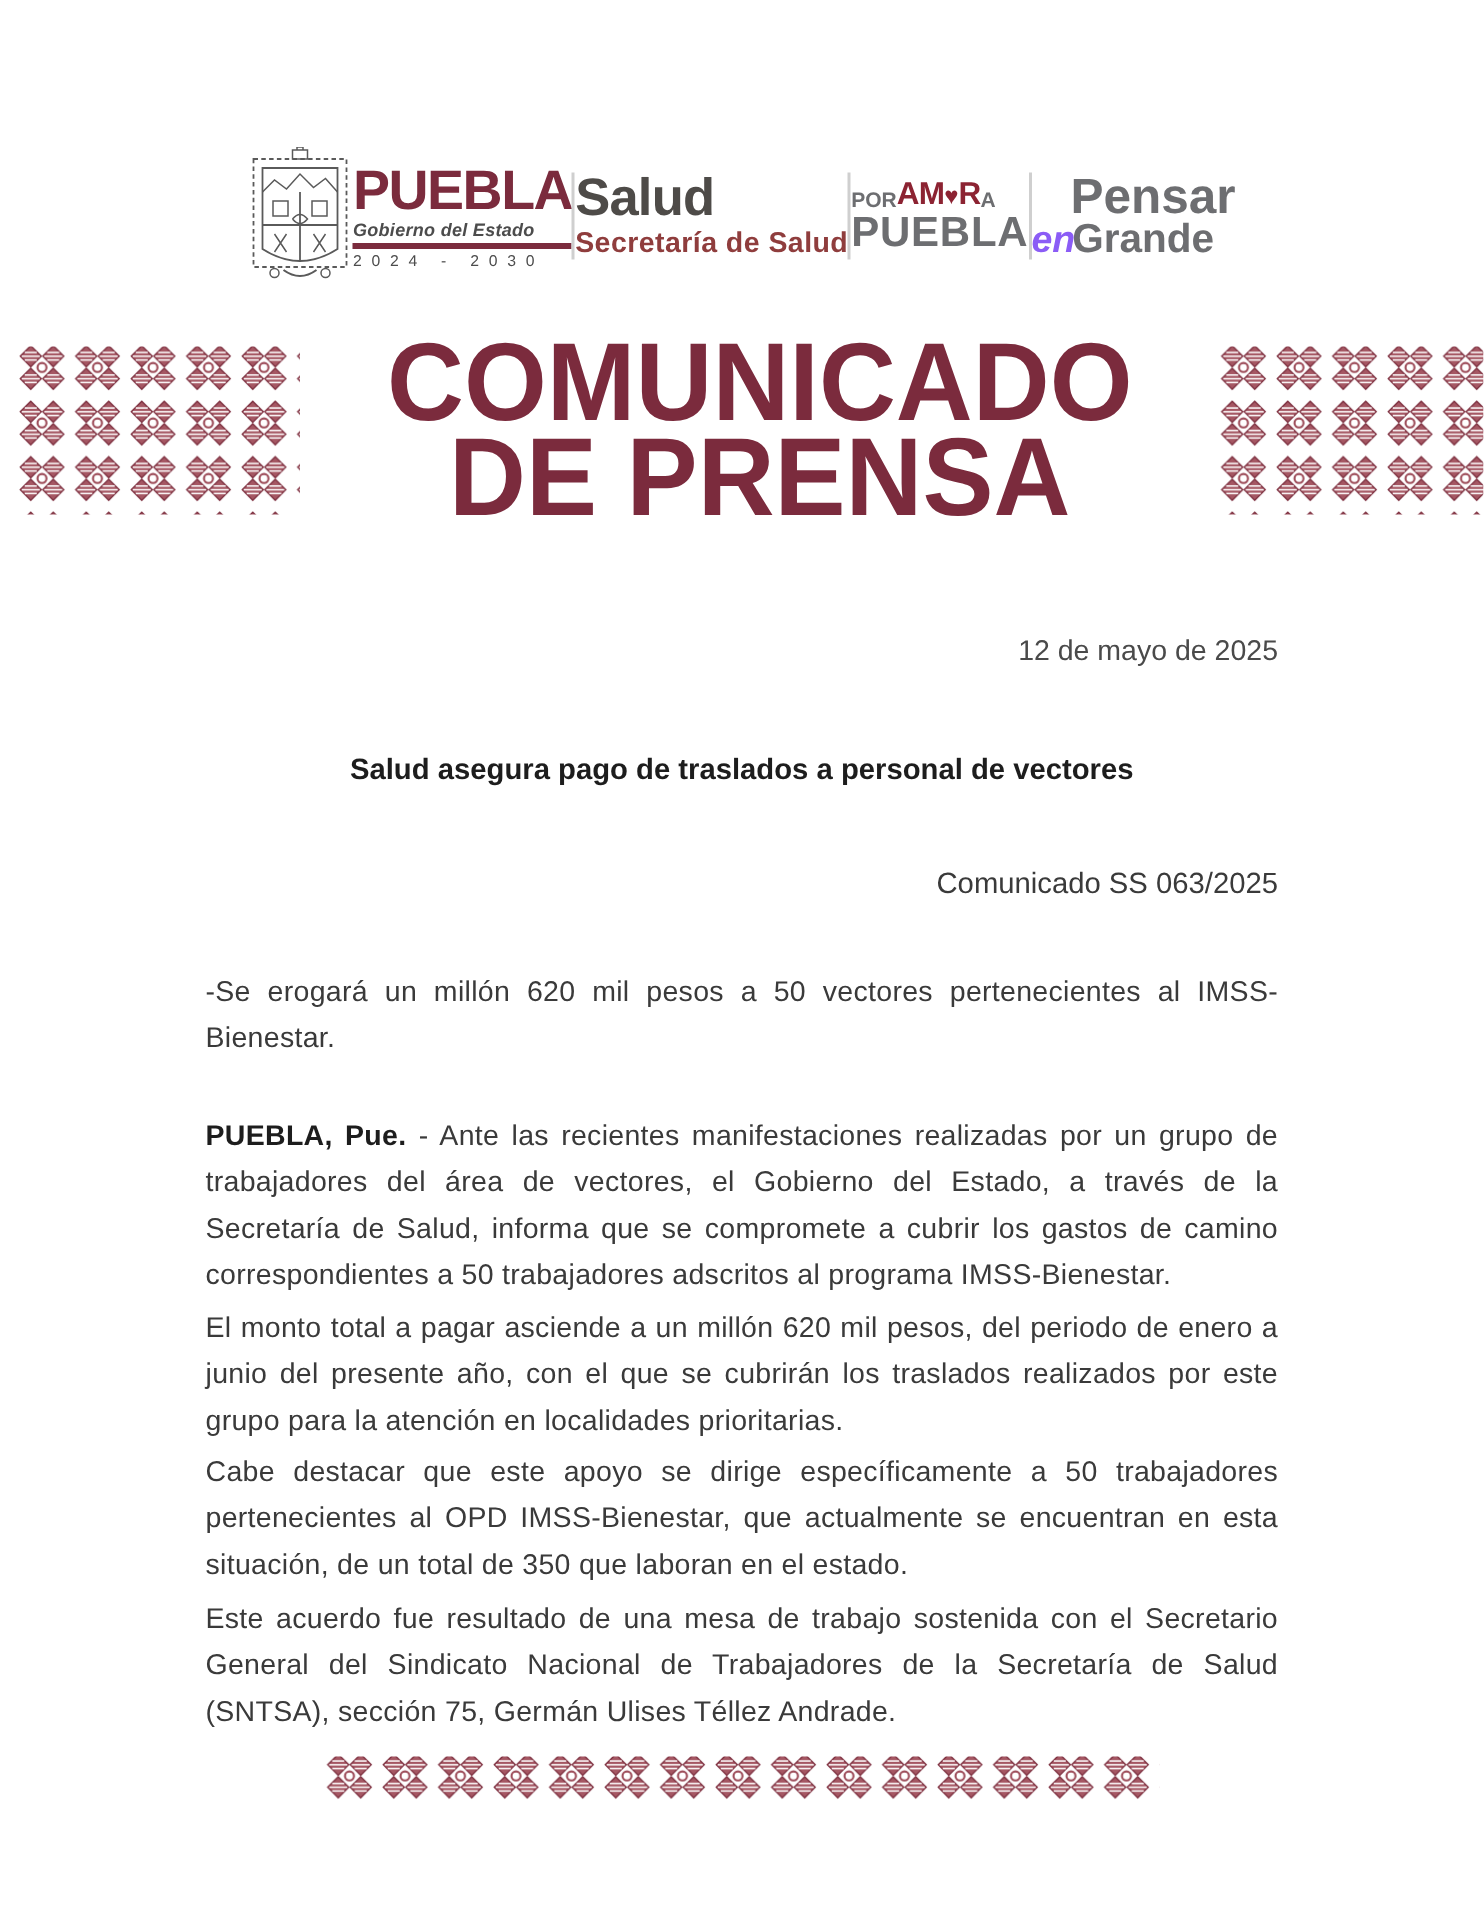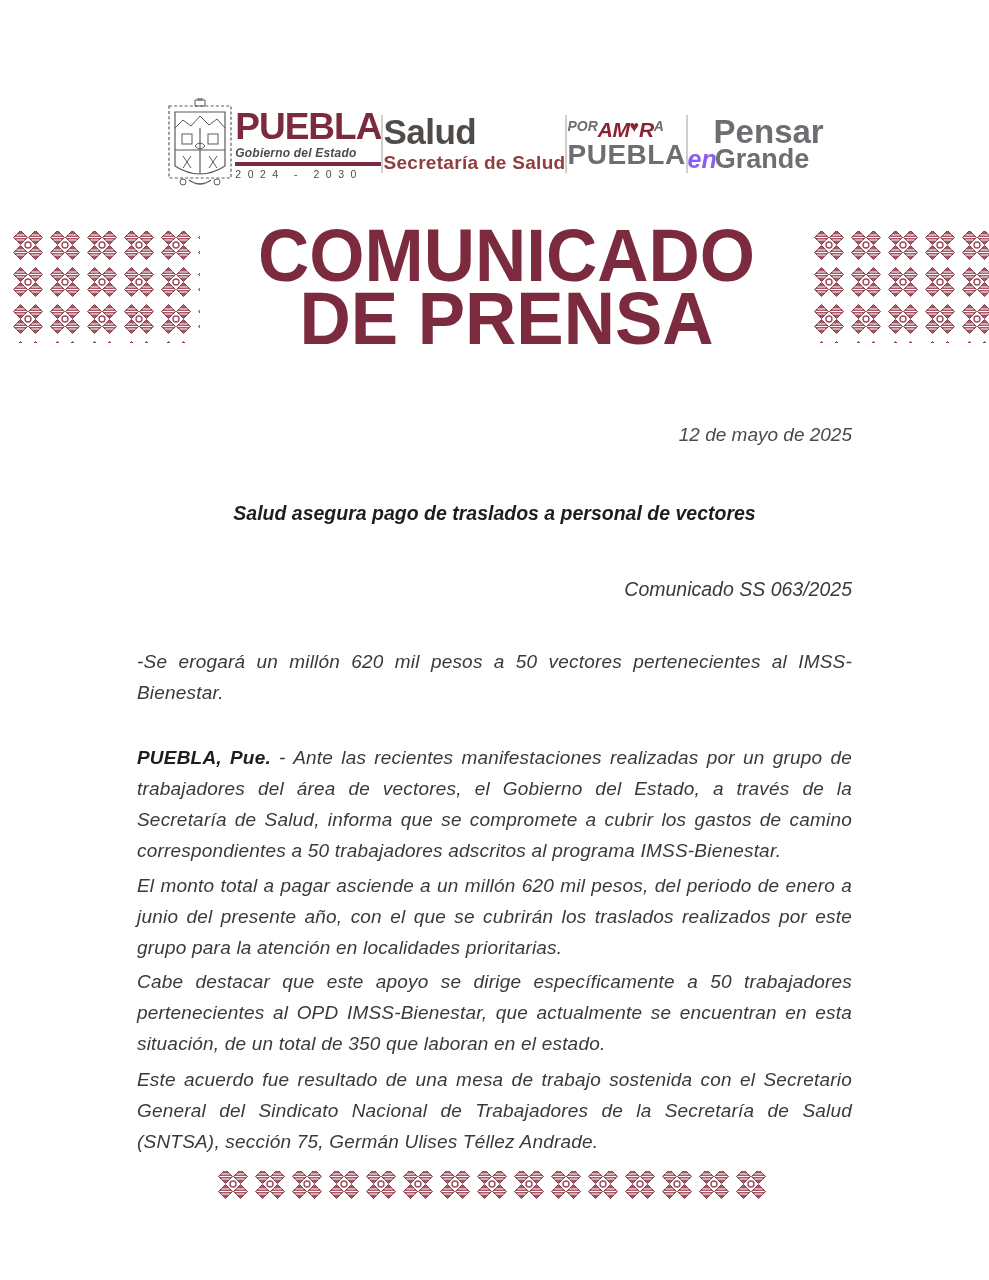--- a/index.html
+++ b/index.html
@@ -14,39 +14,39 @@
   }
   .crest{width:70px;height:92px;flex:0 0 auto;}
   .lockup{display:flex;flex-direction:column;justify-content:center;}
   .puebla-name{font-size:37px;font-weight:800;letter-spacing:-1px;color:#7b2b3d;line-height:1;}
   .puebla-sub{font-size:12px;font-weight:700;color:#4c4c4c;letter-spacing:.2px;margin-top:1px;font-style:italic;}
   .puebla-rule{height:3.5px;background:#7b2b3d;margin:2px 0 2px 0;}
   .puebla-years{font-size:10.5px;font-weight:400;color:#4c4c4c;letter-spacing:6.5px;}
   .v-divider{width:2px;height:58px;background:#cfcfcf;flex:0 0 auto;}
   .salud-name{font-size:35px;font-weight:800;color:#4e4b48;line-height:1;letter-spacing:-.5px;}
   .salud-sub{font-size:19px;font-weight:700;color:#8f3d3d;margin-top:3px;letter-spacing:.3px;}
-  .poramor-line1{font-size:14px;font-weight:700;color:#6d6e71;line-height:1;display:flex;align-items:flex-start;font-style:italic;}
+  .poramor-line1{font-size:14px;font-weight:700;color:#6d6e71;line-height:1;display:flex;align-items:flex-end;}
   .poramor-amor{font-size:21px;font-weight:800;color:#8c2332;letter-spacing:-.5px;}
   .poramor-heart{font-size:16px;color:#8c2332;}
   .poramor-line2{font-size:28px;font-weight:800;color:#6d6e71;letter-spacing:.5px;line-height:1;margin-top:1px;}
   .pensar-top{font-size:33px;font-weight:800;color:#6d6e71;line-height:.95;text-align:center;padding-left:26px;}
   .pensar-bottom{font-size:27px;font-weight:800;color:#6d6e71;line-height:.95;}
   .pensar-en{font-style:italic;font-weight:800;color:#8b5cf6;font-size:25px;margin-right:-2px;}
   
   .banner{
     position:absolute;top:227px;left:12px;width:989px;height:120px;
     display:flex;align-items:center;
   }
   .pattern-block{width:188px;height:116px;flex:0 0 auto;}
   .banner-title{
     flex:1;text-align:center;color:#7b2b3d;font-weight:700;
     font-size:71px;line-height:.86;letter-spacing:0px;transform:scaleY(1.04);
   }
   
-  .doc-line{position:absolute;left:137px;width:715px;font-size:19px;color:#3a3a3a;font-style:italic;}
+  .doc-line{position:absolute;left:137px;width:715px;font-size:19px;color:#3a3a3a;}
   .date{top:424px;text-align:right;color:#4a4a4a;}
   .headline{top:502px;text-align:center;font-weight:700;color:#1d1d1d;font-size:19.5px;}
   .bulletin{top:578px;text-align:right;font-size:19.5px;}
   .para{text-align:justify;line-height:31px;letter-spacing:.2px;}
   .lede{top:646px;}
   .p1{top:742px;}
   .p2{top:870px;}
   .p3{top:966px;}
   .p4{top:1064px;}
   .para b{color:#1d1d1d;}

